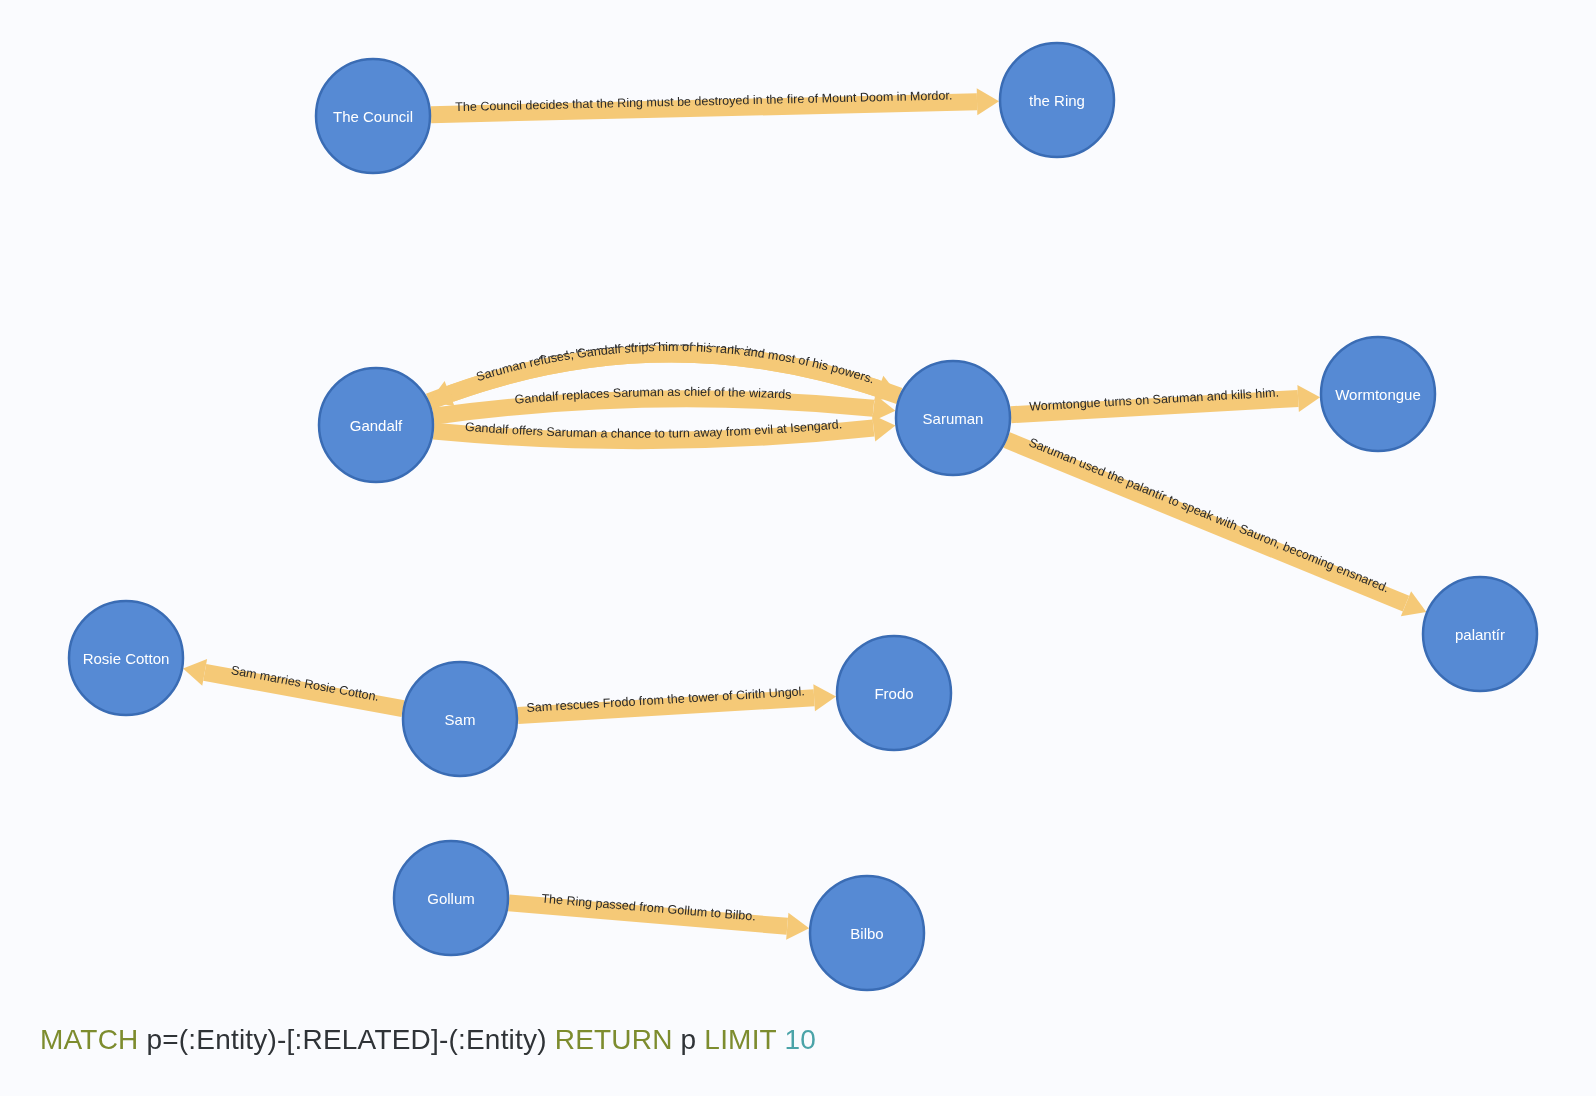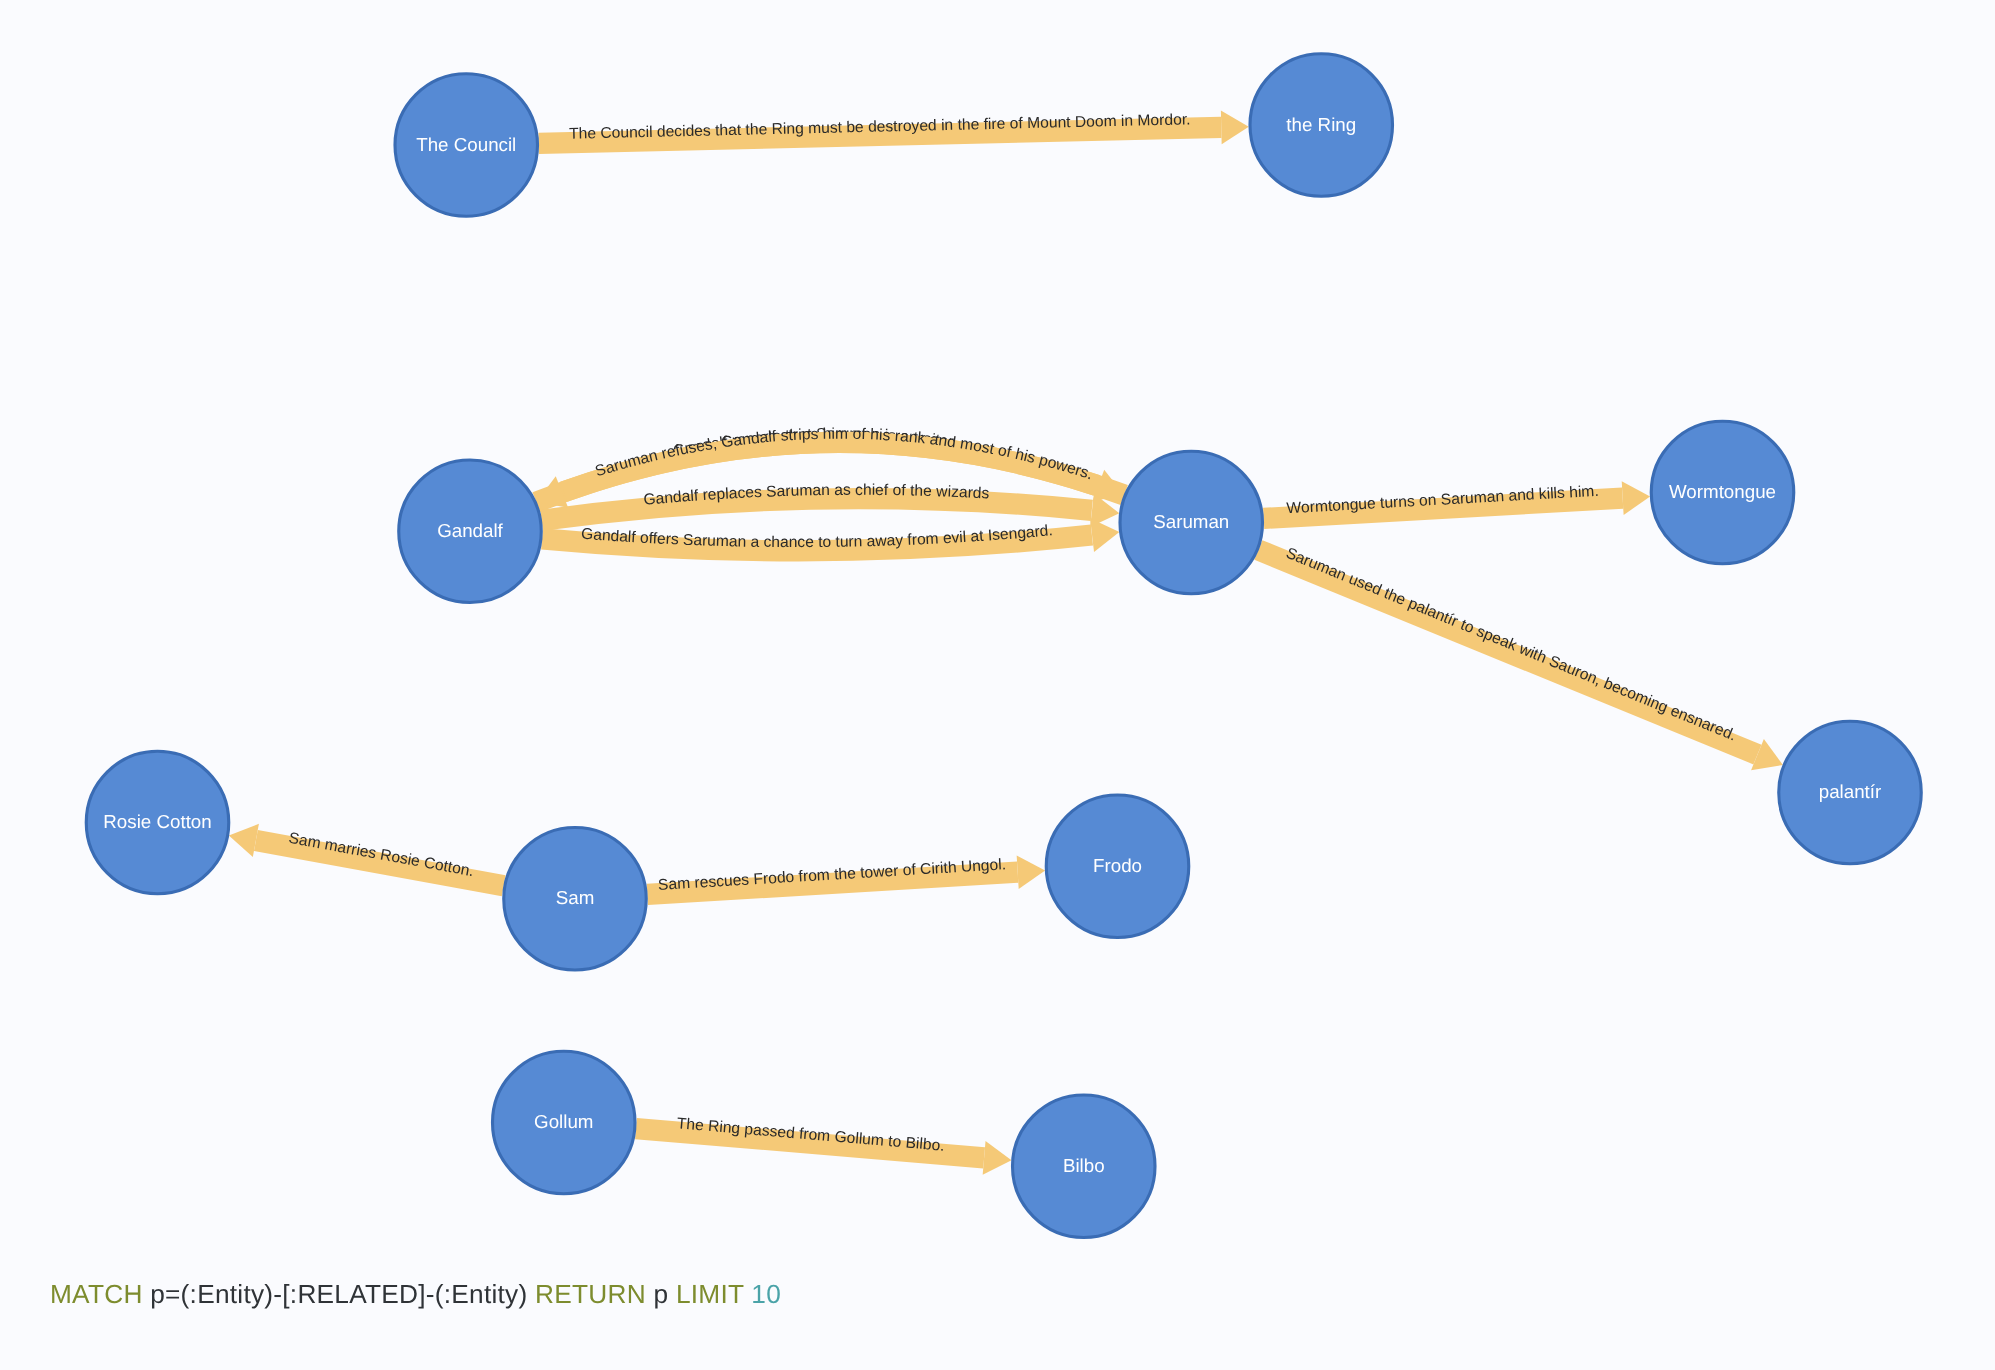--- a/index.html
+++ b/index.html
@@ -48,21 +48,21 @@
     font-family: "Liberation Sans", sans-serif;
     font-size: 12.5px;
     text-anchor: middle;
     pointer-events: none;
   }
   .query-bar {
     position: absolute;
     left: 40px;
     top: 1024px;
     font-family: "Liberation Sans", sans-serif;
-    font-size: 21px;
+    font-size: 28px;
     letter-spacing: 0.2px;
     white-space: pre;
   }
   .kw { color: #7d8c2e; }
   .pat { color: #2f3337; }
   .num { color: #4aa3a8; }
 </style>
 </head>
 <body>
 

